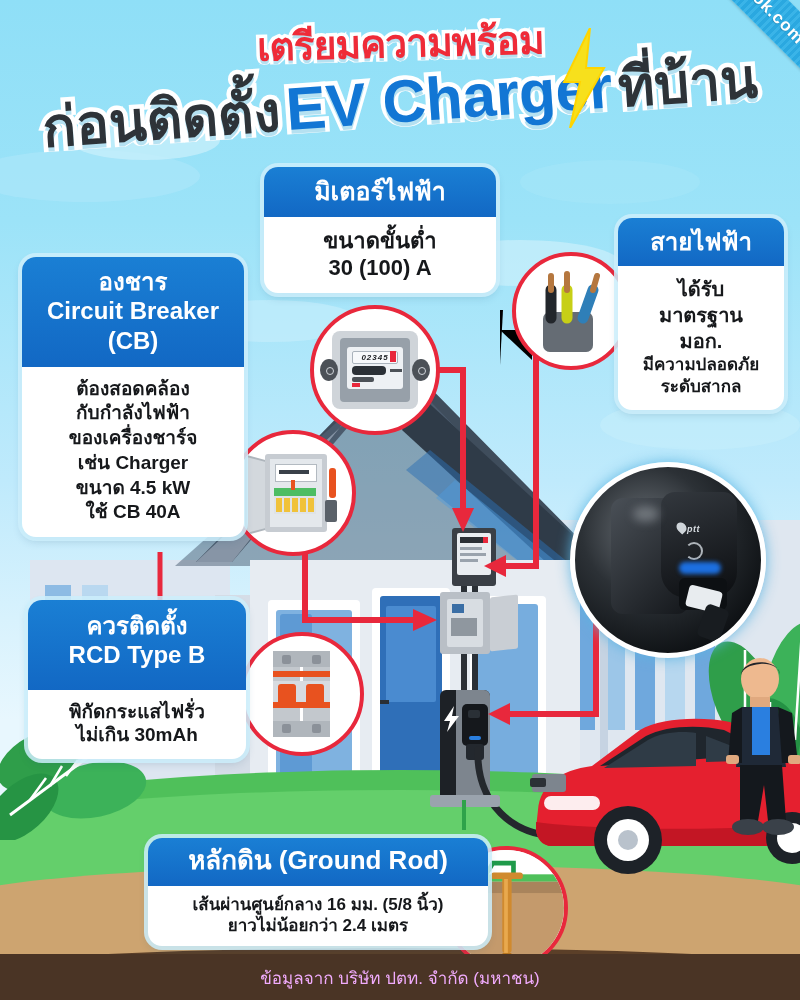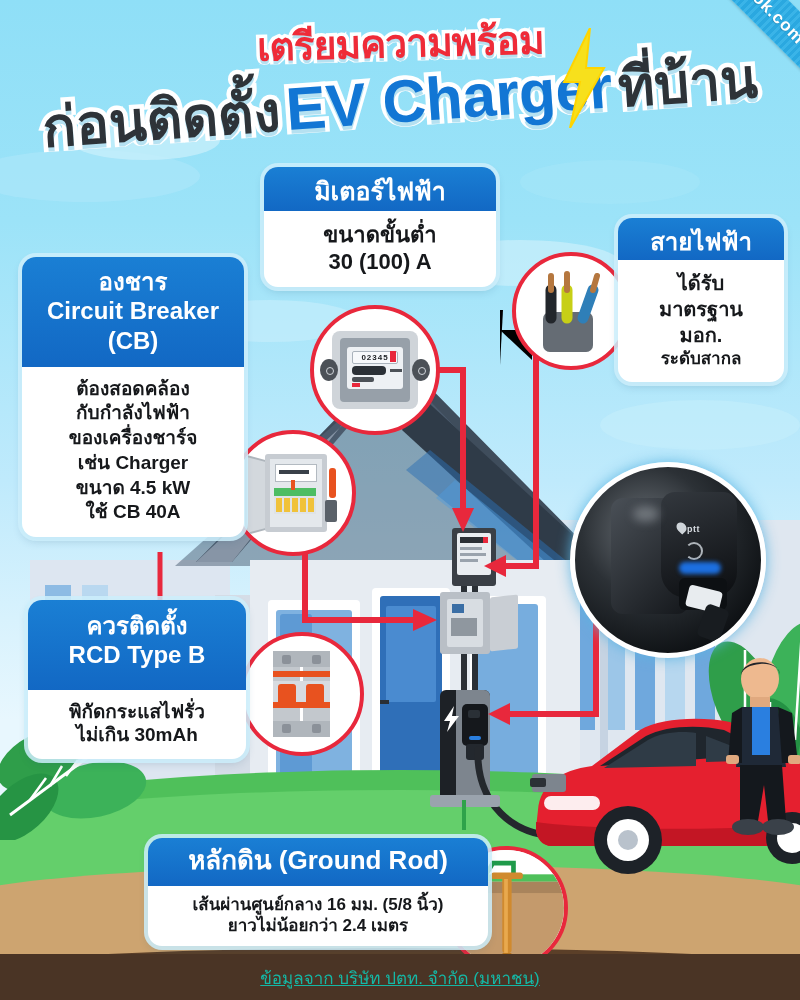--- a/index.html
+++ b/index.html
@@ -84,35 +84,35 @@
   #house-wall { position:absolute; left:250px; top:560px; width:330px; height:230px; background:#e7ecf2; }
   #house-wall2{ position:absolute; left:215px; top:595px; width:60px; height:195px; background:#d5dde7; }
   .door { position:absolute; background:#3f7fc4; border-radius:3px 3px 0 0; }
   .doorframe { position:absolute; background:#ffffff; border-radius:4px 4px 0 0; }
 
   
   .circ {
     position:absolute; border-radius:50%; background:#ffffff;
     border:4px solid #e8283c; box-sizing:border-box;
     overflow:hidden; z-index:12;
-    display:flex; align-items:center; justify-content:center;
+    display:flex; align-items:center; justify-content:center;font-style:italic;
   }
   .circ.photo { border:5px solid #ffffff; box-shadow:0 0 14px rgba(90,180,225,.9); }
 
   
   .card {
     position:absolute; z-index:14;
     background:#ffffff; border-radius:14px;
     box-shadow: 0 0 0 4px rgba(205,238,252,.85), 0 4px 10px rgba(30,80,120,.22);
     overflow:hidden; text-align:center;
   }
   .card .hdr {
     background: linear-gradient(180deg,#1a7fd4 0%, #1268c4 100%);
     color:#ffffff; font-weight:bold; line-height:1.22;
-    padding:9px 8px 4px;
+    padding:9px 8px 10px;
   }
   .card .bdy { color:#16181b; font-weight:bold; line-height:1.24; padding:10px 8px 12px; }
 
   #card-meter { left:264px; top:167px; width:232px; }
   #card-meter .hdr { font-size:25px; }
   #card-meter .bdy { font-size:22px; }
 
   #card-cb { left:22px; top:257px; width:222px; }
   #card-cb .hdr { font-size:24px; padding:10px 6px 12px; }
   #card-cb .bdy { font-size:19px; line-height:1.3; }
@@ -126,24 +126,23 @@
   #card-rcd .hdr { font-size:24px; padding:11px 6px 20px; }
   #card-rcd .bdy { font-size:19px; }
 
   #card-ground { left:148px; top:838px; width:340px; }
   #card-ground .hdr { font-size:26px; padding:7px 8px 9px; }
   #card-ground .bdy { font-size:17px; padding:8px 8px 10px; }
 
   
   #footer {
     position:absolute; left:0; bottom:0; width:800px; height:46px;
-    background:#4a3425; color:#14b8a6; z-index:16;
+    background:#4a3425; color:#f0abfc; z-index:16;
     display:flex; align-items:center; justify-content:center;
     font-size:17px;
-    text-decoration:underline;
   }
 </style>
 </head>
 <body>
 
 <div id="poster">
 
   <div>
     <div class="cloud" style="left:-30px;top:150px;width:230px;height:52px;"></div>
     <div class="cloud light" style="left:70px;top:120px;width:150px;height:40px;"></div>
@@ -464,20 +463,21 @@
       <div>ใช้ CB 40A</div>
     </div>
   </div>
 
   <div class="card" id="card-wire">
     <div class="hdr">สายไฟฟ้า</div>
     <div class="bdy">
       <div>ได้รับ</div>
       <div>มาตรฐาน</div>
       <div>มอก.</div>
+      <div class="sm">มีความปลอดภัย</div>
       <div class="sm">ระดับสากล</div>
     </div>
   </div>
 
   <div class="card" id="card-rcd">
     <div class="hdr">
       <div>ควรติดตั้ง</div>
       <div>RCD Type B</div>
     </div>
     <div class="bdy">

